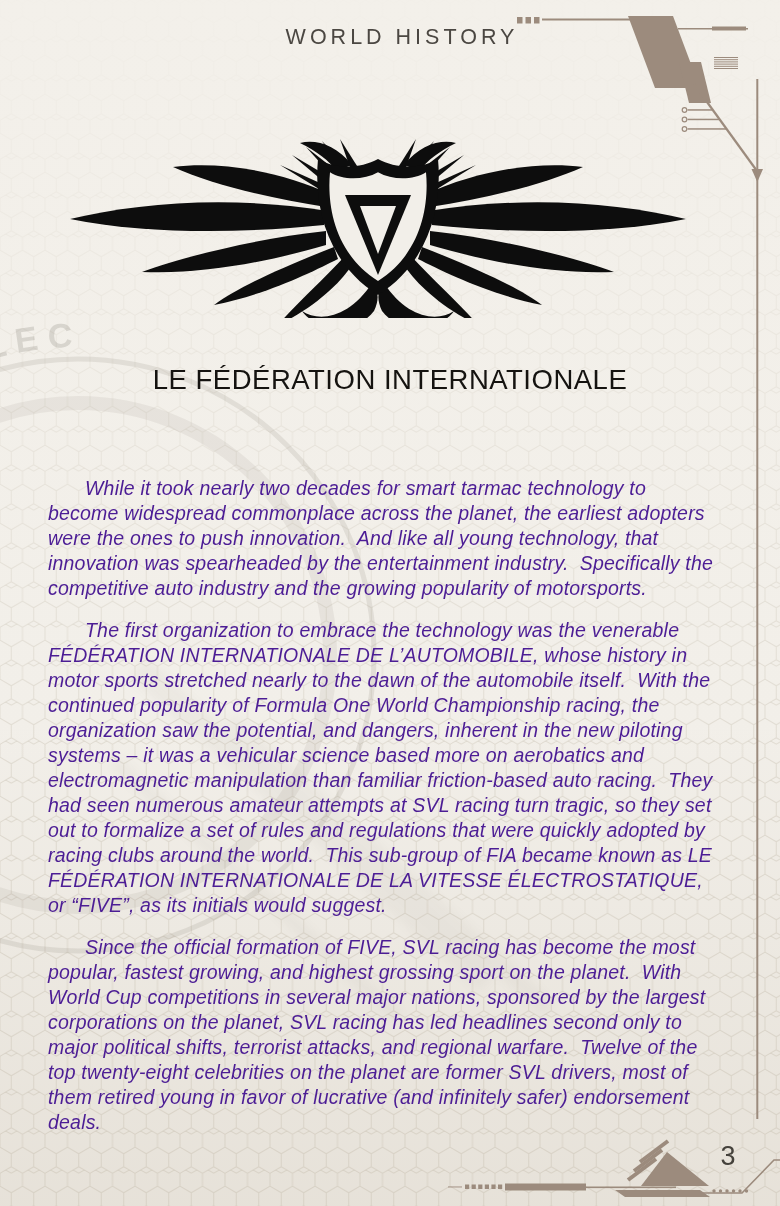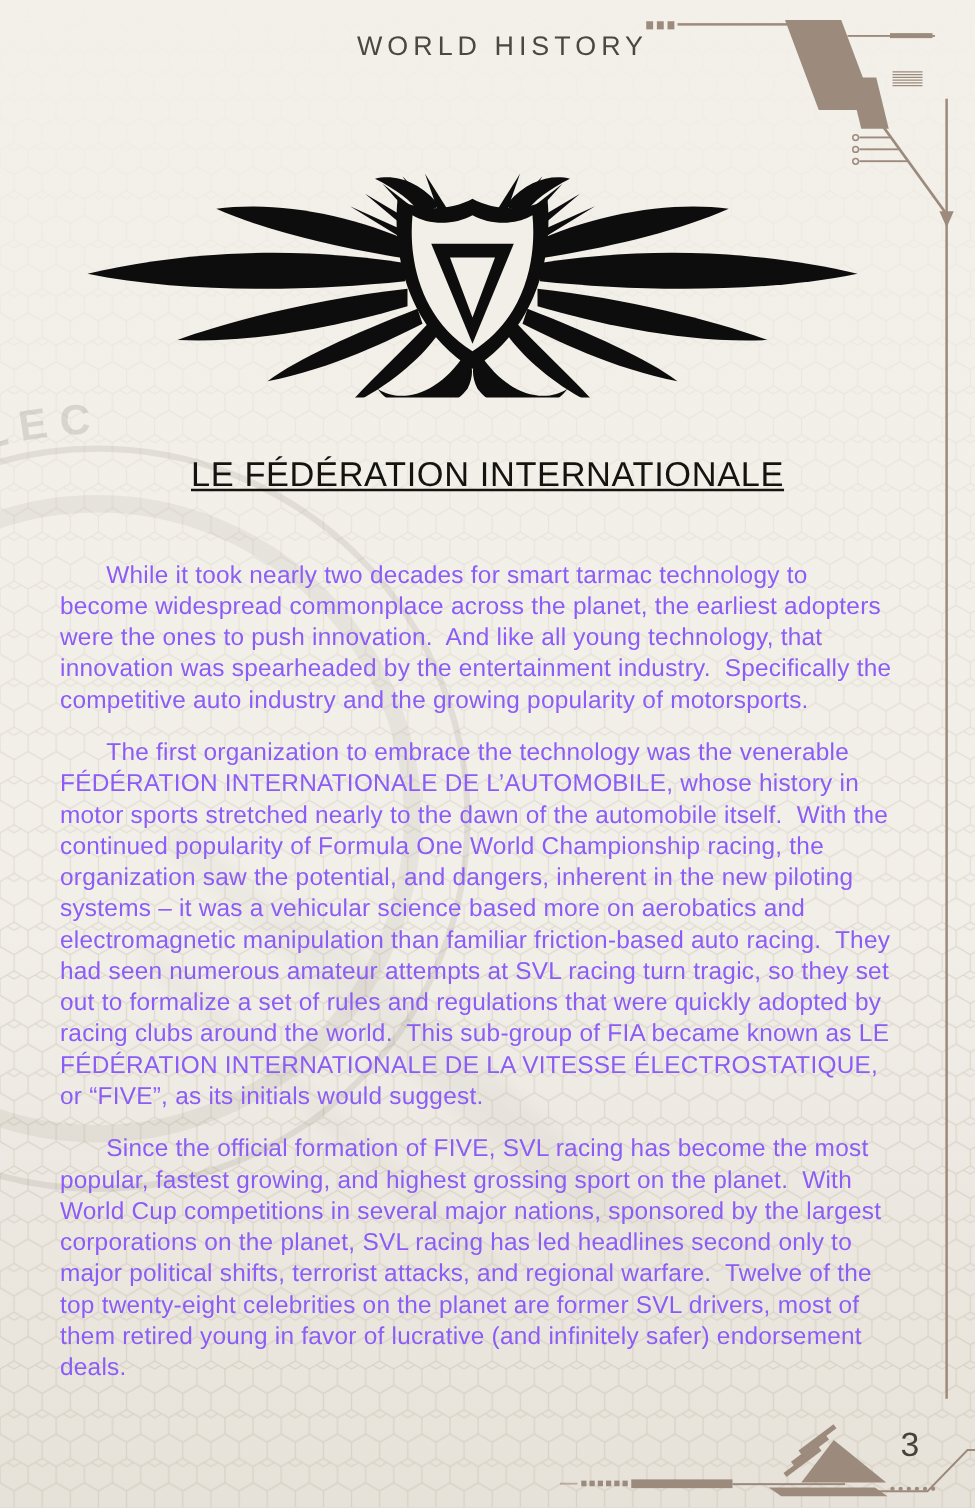--- a/index.html
+++ b/index.html
@@ -20,25 +20,26 @@
     text-align:center;
     font-size:21.5px;letter-spacing:4px;
     color:#4b4742;
   }
   .logo-wrap{position:absolute;left:56px;top:132px;width:644px;height:186px;}
   .title{
     position:absolute;top:363px;left:0;width:780px;
     text-align:center;color:#151310;
     font-size:27.5px;line-height:34px;letter-spacing:0.5px;
   }
-  .title div{white-space:pre-wrap;text-decoration:underline;}
+  .title div{white-space:pre-wrap;}
   .body-text{
-    position:absolute;left:48px;top:448px;width:670px;
+    position:absolute;left:48px;top:476px;width:670px;
     font-size:19.5px;line-height:25px;letter-spacing:0.2px;
-    color:#8b5cf6;
+    color:#4c1d95;
+    font-style:italic;
   }
   .body-text p{
     margin:0 0 17px 0;
     text-indent:37px;
     white-space:pre-wrap;
   }
   .page-num{
     position:absolute;left:710px;top:1141px;width:36px;
     text-align:center;
     font-size:27px;color:#45423c;

